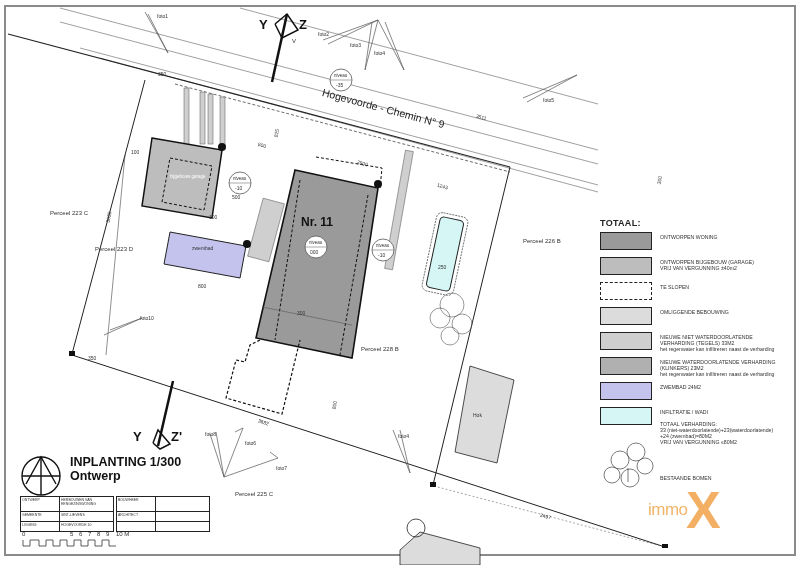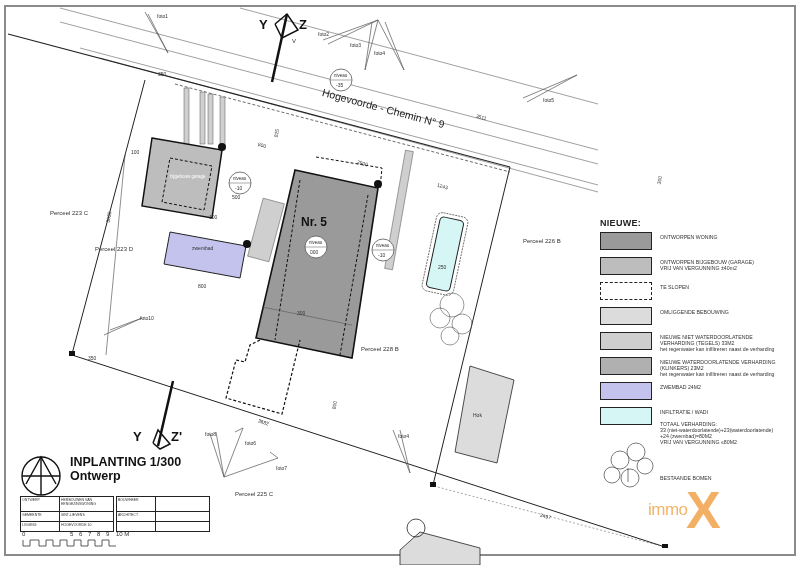--- a/index.html
+++ b/index.html
@@ -156,21 +156,21 @@
   </g>
 
   <g fill="#111">
     <rect x="69" y="351" width="6" height="5"></rect>
     <rect x="430" y="482" width="6" height="5"></rect>
     <rect x="662" y="544" width="6" height="4"></rect>
   </g>
 </svg>
 
 <div class="street">Hogevoorde - Chemin N° 9</div>
-<div class="nr10">Nr. 5</div>
+<div class="nr10">Nr. 11</div>
 
 <div class="axis-lbl" style="left:259px;top:17px;">Y</div>
 <div class="axis-lbl" style="left:299px;top:17px;">Z</div>
 <div class="lbl" style="left:292px;top:38px;">V</div>
 <div class="axis-lbl" style="left:133px;top:429px;">Y</div>
 <div class="axis-lbl" style="left:171px;top:429px;">Z'</div>
 
 <div class="lbl" style="left:50px;top:210px;">Perceel 223 C</div>
 <div class="lbl" style="left:95px;top:246px;">Perceel 223 D</div>
 <div class="lbl" style="left:523px;top:238px;">Perceel 226 B</div>
@@ -214,21 +214,21 @@
 <div class="lbl" style="left:103px;top:214px;font-size:5px;transform:rotate(-80deg);">3635</div>
 <div class="lbl" style="left:438px;top:264px;font-size:5px;">250</div>
 <div class="lbl" style="left:88px;top:355px;font-size:5px;">350</div>
 <div class="lbl" style="left:258px;top:419px;font-size:5px;transform:rotate(18deg);">3682</div>
 <div class="lbl" style="left:330px;top:402px;font-size:5px;transform:rotate(-80deg);">800</div>
 <div class="lbl" style="left:297px;top:310px;font-size:5px;">300</div>
 <div class="lbl" style="left:198px;top:283px;font-size:5px;">800</div>
 <div class="lbl" style="left:540px;top:513px;font-size:5px;transform:rotate(15deg);">2497</div>
 
 <div class="legend">
-  <div class="legend-title">NIEUWE:</div>
+  <div class="legend-title">TOTAAL:</div>
   <div class="leg-row">
     <div class="swatch" style="background:#9a9a9a"></div>
     <div class="leg-text">ONTWORPEN WONING</div>
   </div>
   <div class="leg-row">
     <div class="swatch" style="background:#bdbdbd"></div>
     <div class="leg-text">ONTWORPEN BIJGEBOUW (GARAGE)
 VRIJ VAN VERGUNNING ±40m2</div>
   </div>
   <div class="leg-row">

